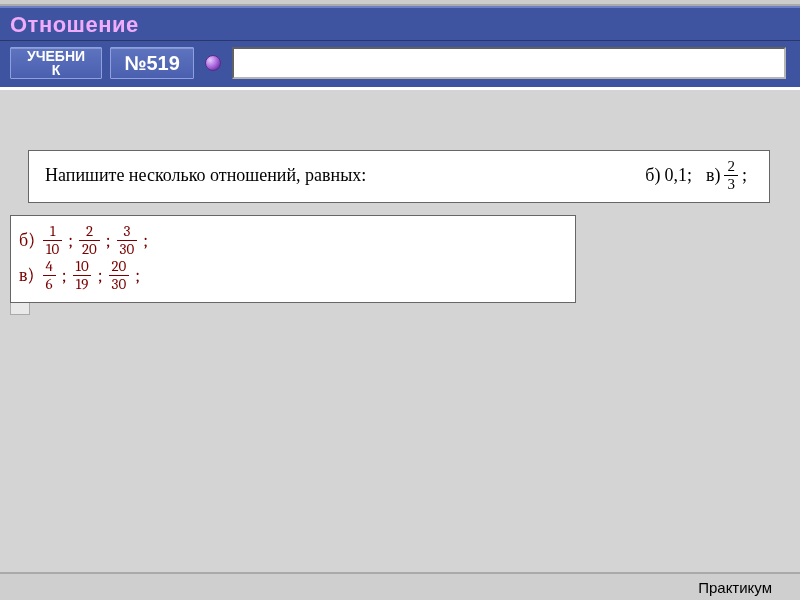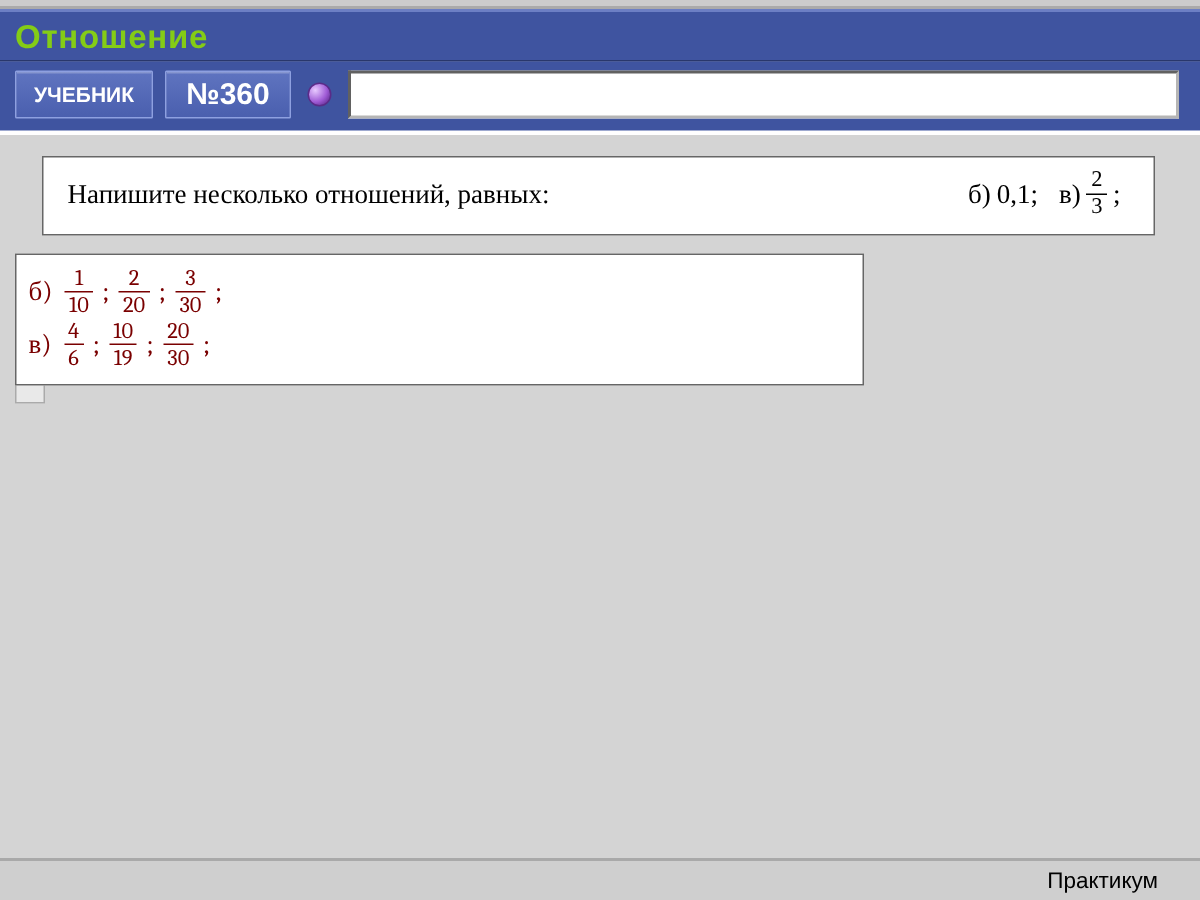--- a/index.html
+++ b/index.html
@@ -11,21 +11,21 @@
     position: relative;
   }
   .top-strip { height: 6px; background: #ccc; border-bottom: 2px solid #aaa; }
 
   .header {
     background: #3f54a0;
     padding: 4px 10px 2px 10px;
     border-top: 2px solid #6c7fc4;
     border-bottom: 1px solid #29376b;
   }
-  .header-title { color: #84cc16; font-size: 22px; font-weight: bold; letter-spacing: 0.5px; }
+  .header-title { color: #f0abfc; font-size: 22px; font-weight: bold; letter-spacing: 0.5px; }
 
   .toolbar {
     background: #3f54a0;
     display: flex;
     align-items: center;
     gap: 8px;
     padding: 6px 10px 8px 10px;
     border-bottom: 3px solid #fff;
   }
   .btn {
@@ -33,38 +33,38 @@
     background: linear-gradient(#5f74c0, #4a5fae);
     color: #fff;
     font-weight: bold;
     text-align: center;
     display: flex; align-items: center; justify-content: center;
     height: 32px;
     border-radius: 1px;
     box-shadow: inset 0 1px 0 rgba(255,255,255,0.25);
     cursor: pointer;
   }
-  .btn-textbook { width: 92px; font-size: 14px; line-height: 14px; }
+  .btn-textbook { width: 92px; font-size: 14px; line-height: 14px; flex-direction: column; }
   .btn-textbook .l2 { font-size: 14px; }
   .btn-number  { width: 84px; font-size: 20px; }
   .sphere-wrap { width: 22px; display:flex; align-items:center; justify-content:center; }
   .sphere {
     width: 16px; height: 16px; border-radius: 50%;
     background: radial-gradient(circle at 30% 30%, #e7c9ff 0%, #a05cd6 55%, #4a1a78 100%);
     border: 1px solid #5a2b88;
   }
   .blank-field {
     flex: 1;
     height: 32px;
     background: #fff;
     border: 2px inset #b5b5b5;
     margin-right: 4px;
   }
 
-  .content { background: #d4d4d4; padding: 14px 10px 10px 28px; }
+  .content { background: #d4d4d4; padding: 14px 10px 10px 28px; margin-top: 46px; }
   .problem-box {
     background: #fff;
     border: 1px solid #666;
     padding: 8px 16px 10px 16px;
     font-family: Georgia, 'Times New Roman', serif;
     font-size: 18px;
     color: #000;
     display: flex; align-items: center;
     width: 742px;
   }
@@ -141,21 +141,21 @@
 <div class="header">
   <div class="header-title">Отношение</div>
 </div>
 
 <div class="toolbar">
   <div class="btn btn-textbook">
     <span>УЧЕБНИ</span>
     <span class="l2">К</span>
   </div>
   <div class="btn btn-number">
-    <span>№360</span>
+    <span>№519</span>
   </div>
   <div class="sphere-wrap">
     <div class="sphere"></div>
   </div>
   <div class="blank-field"></div>
 </div>
 
 <div class="content">
 
   <div class="problem-box">

